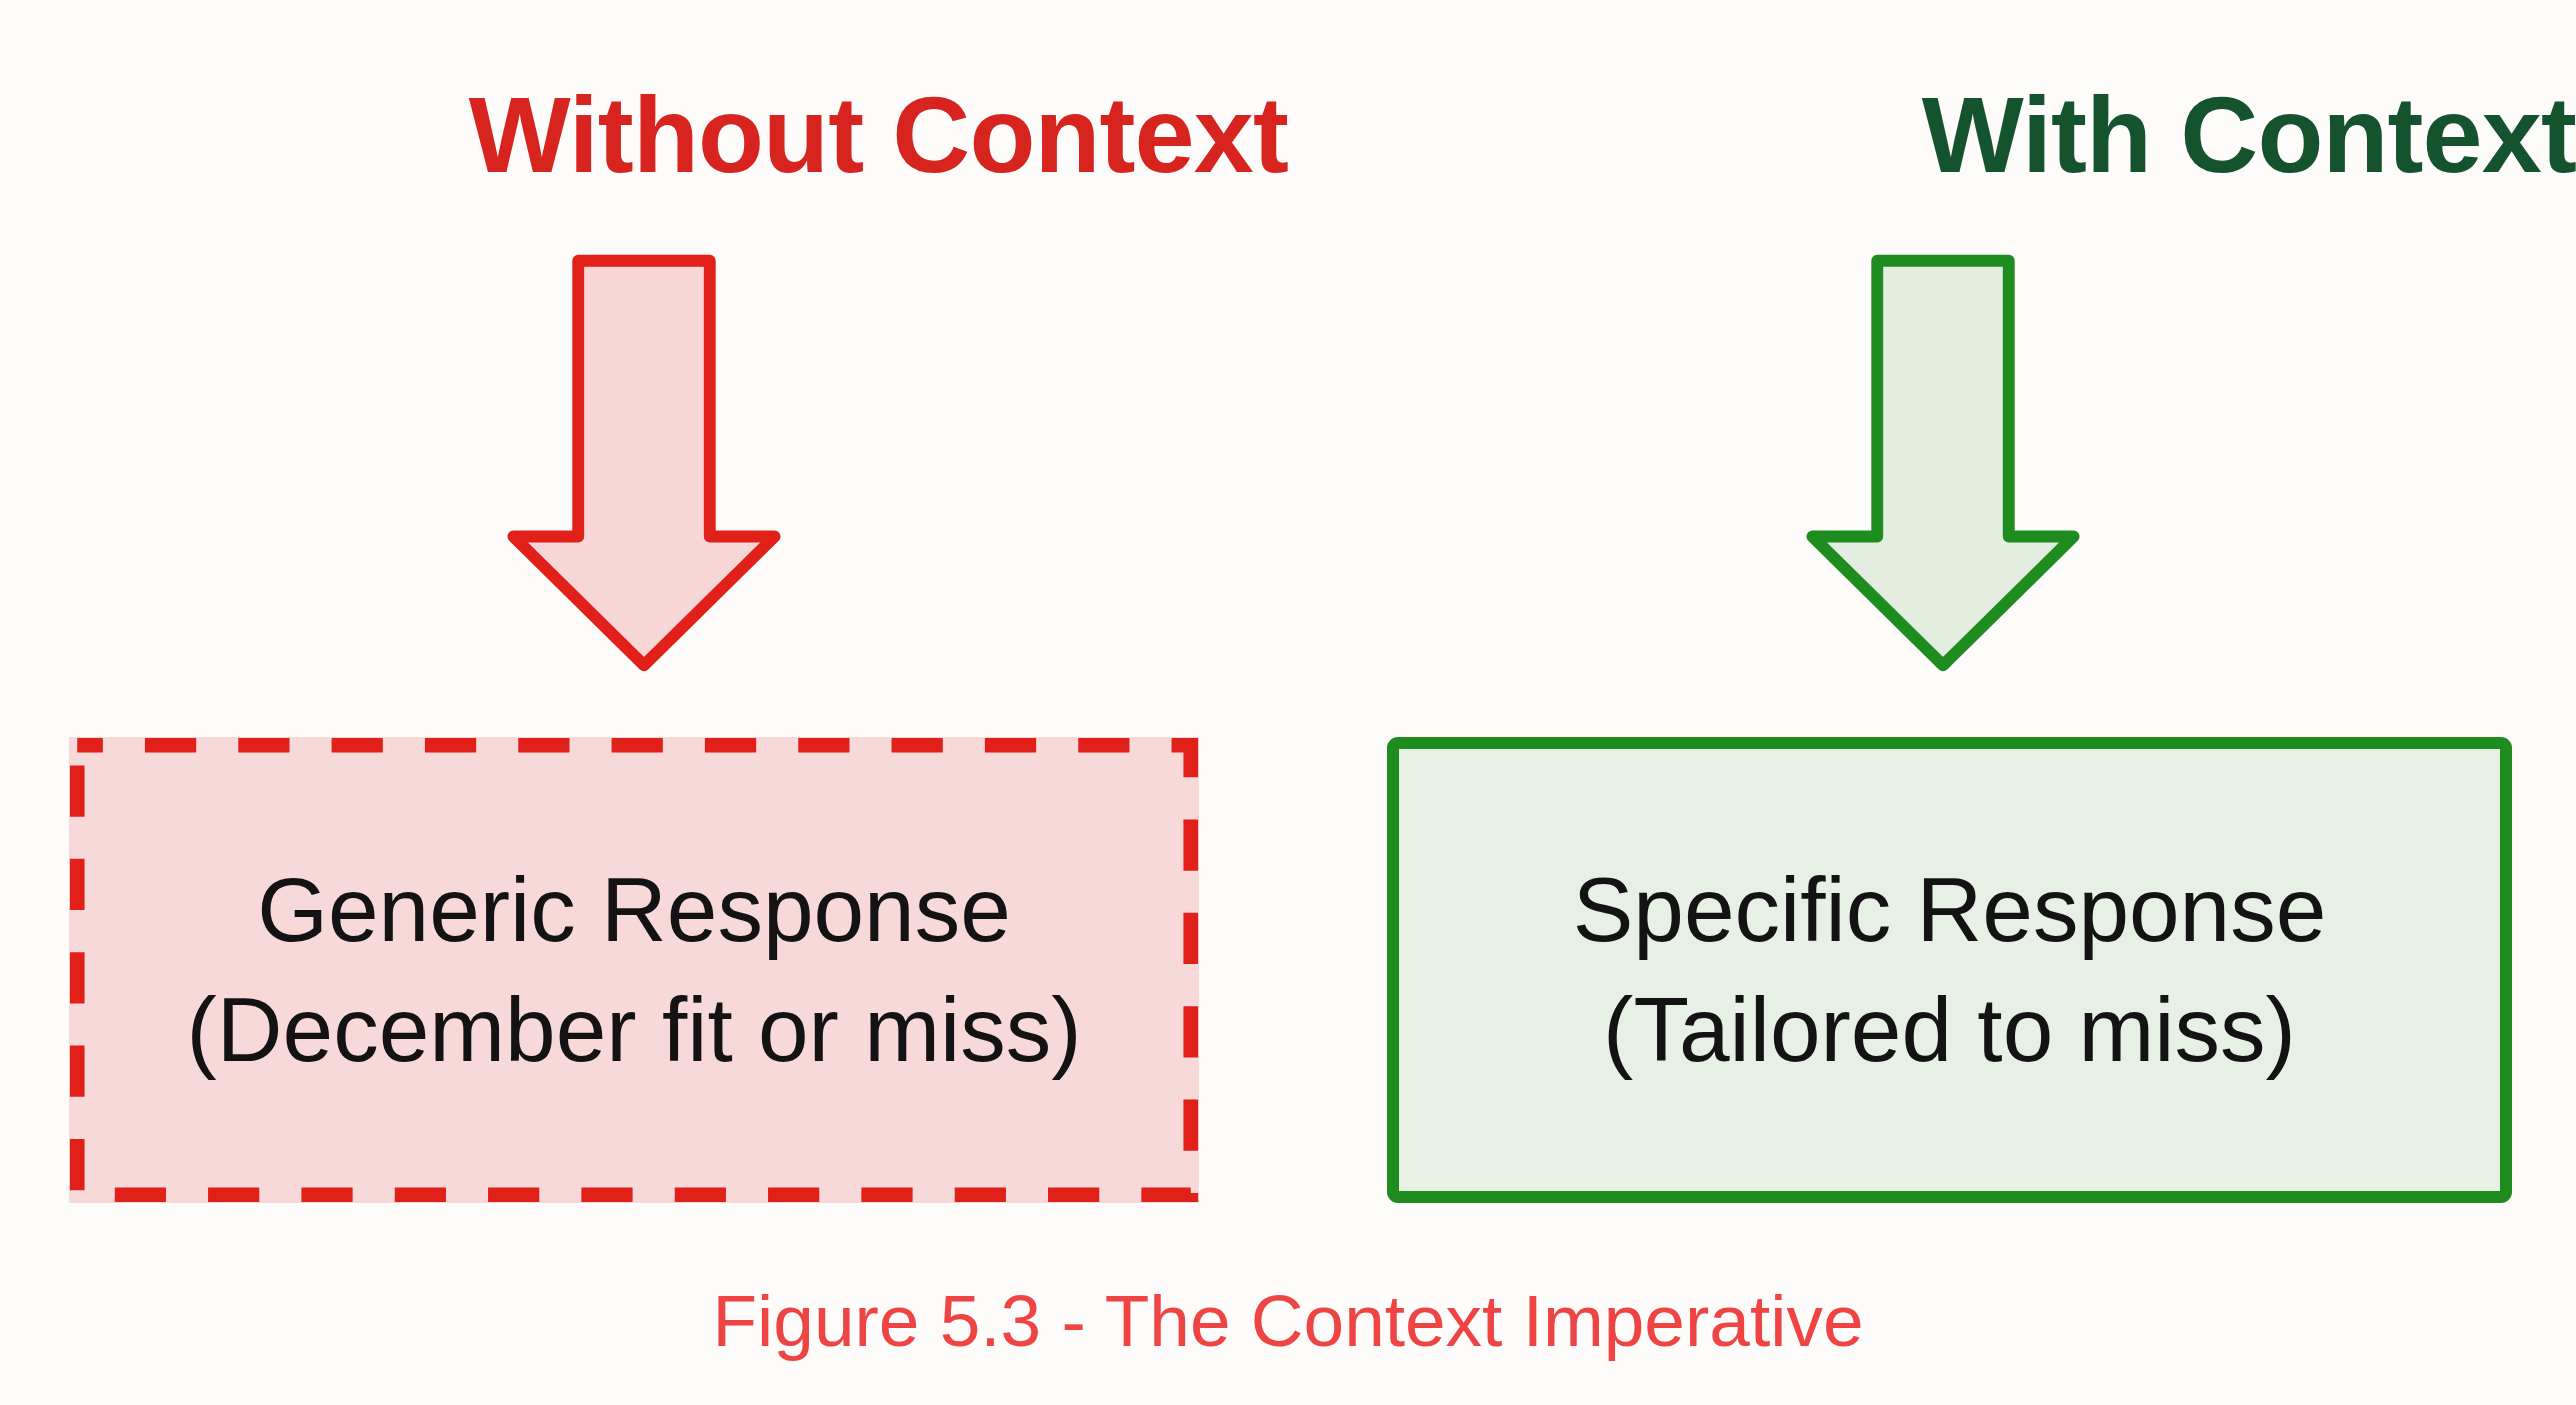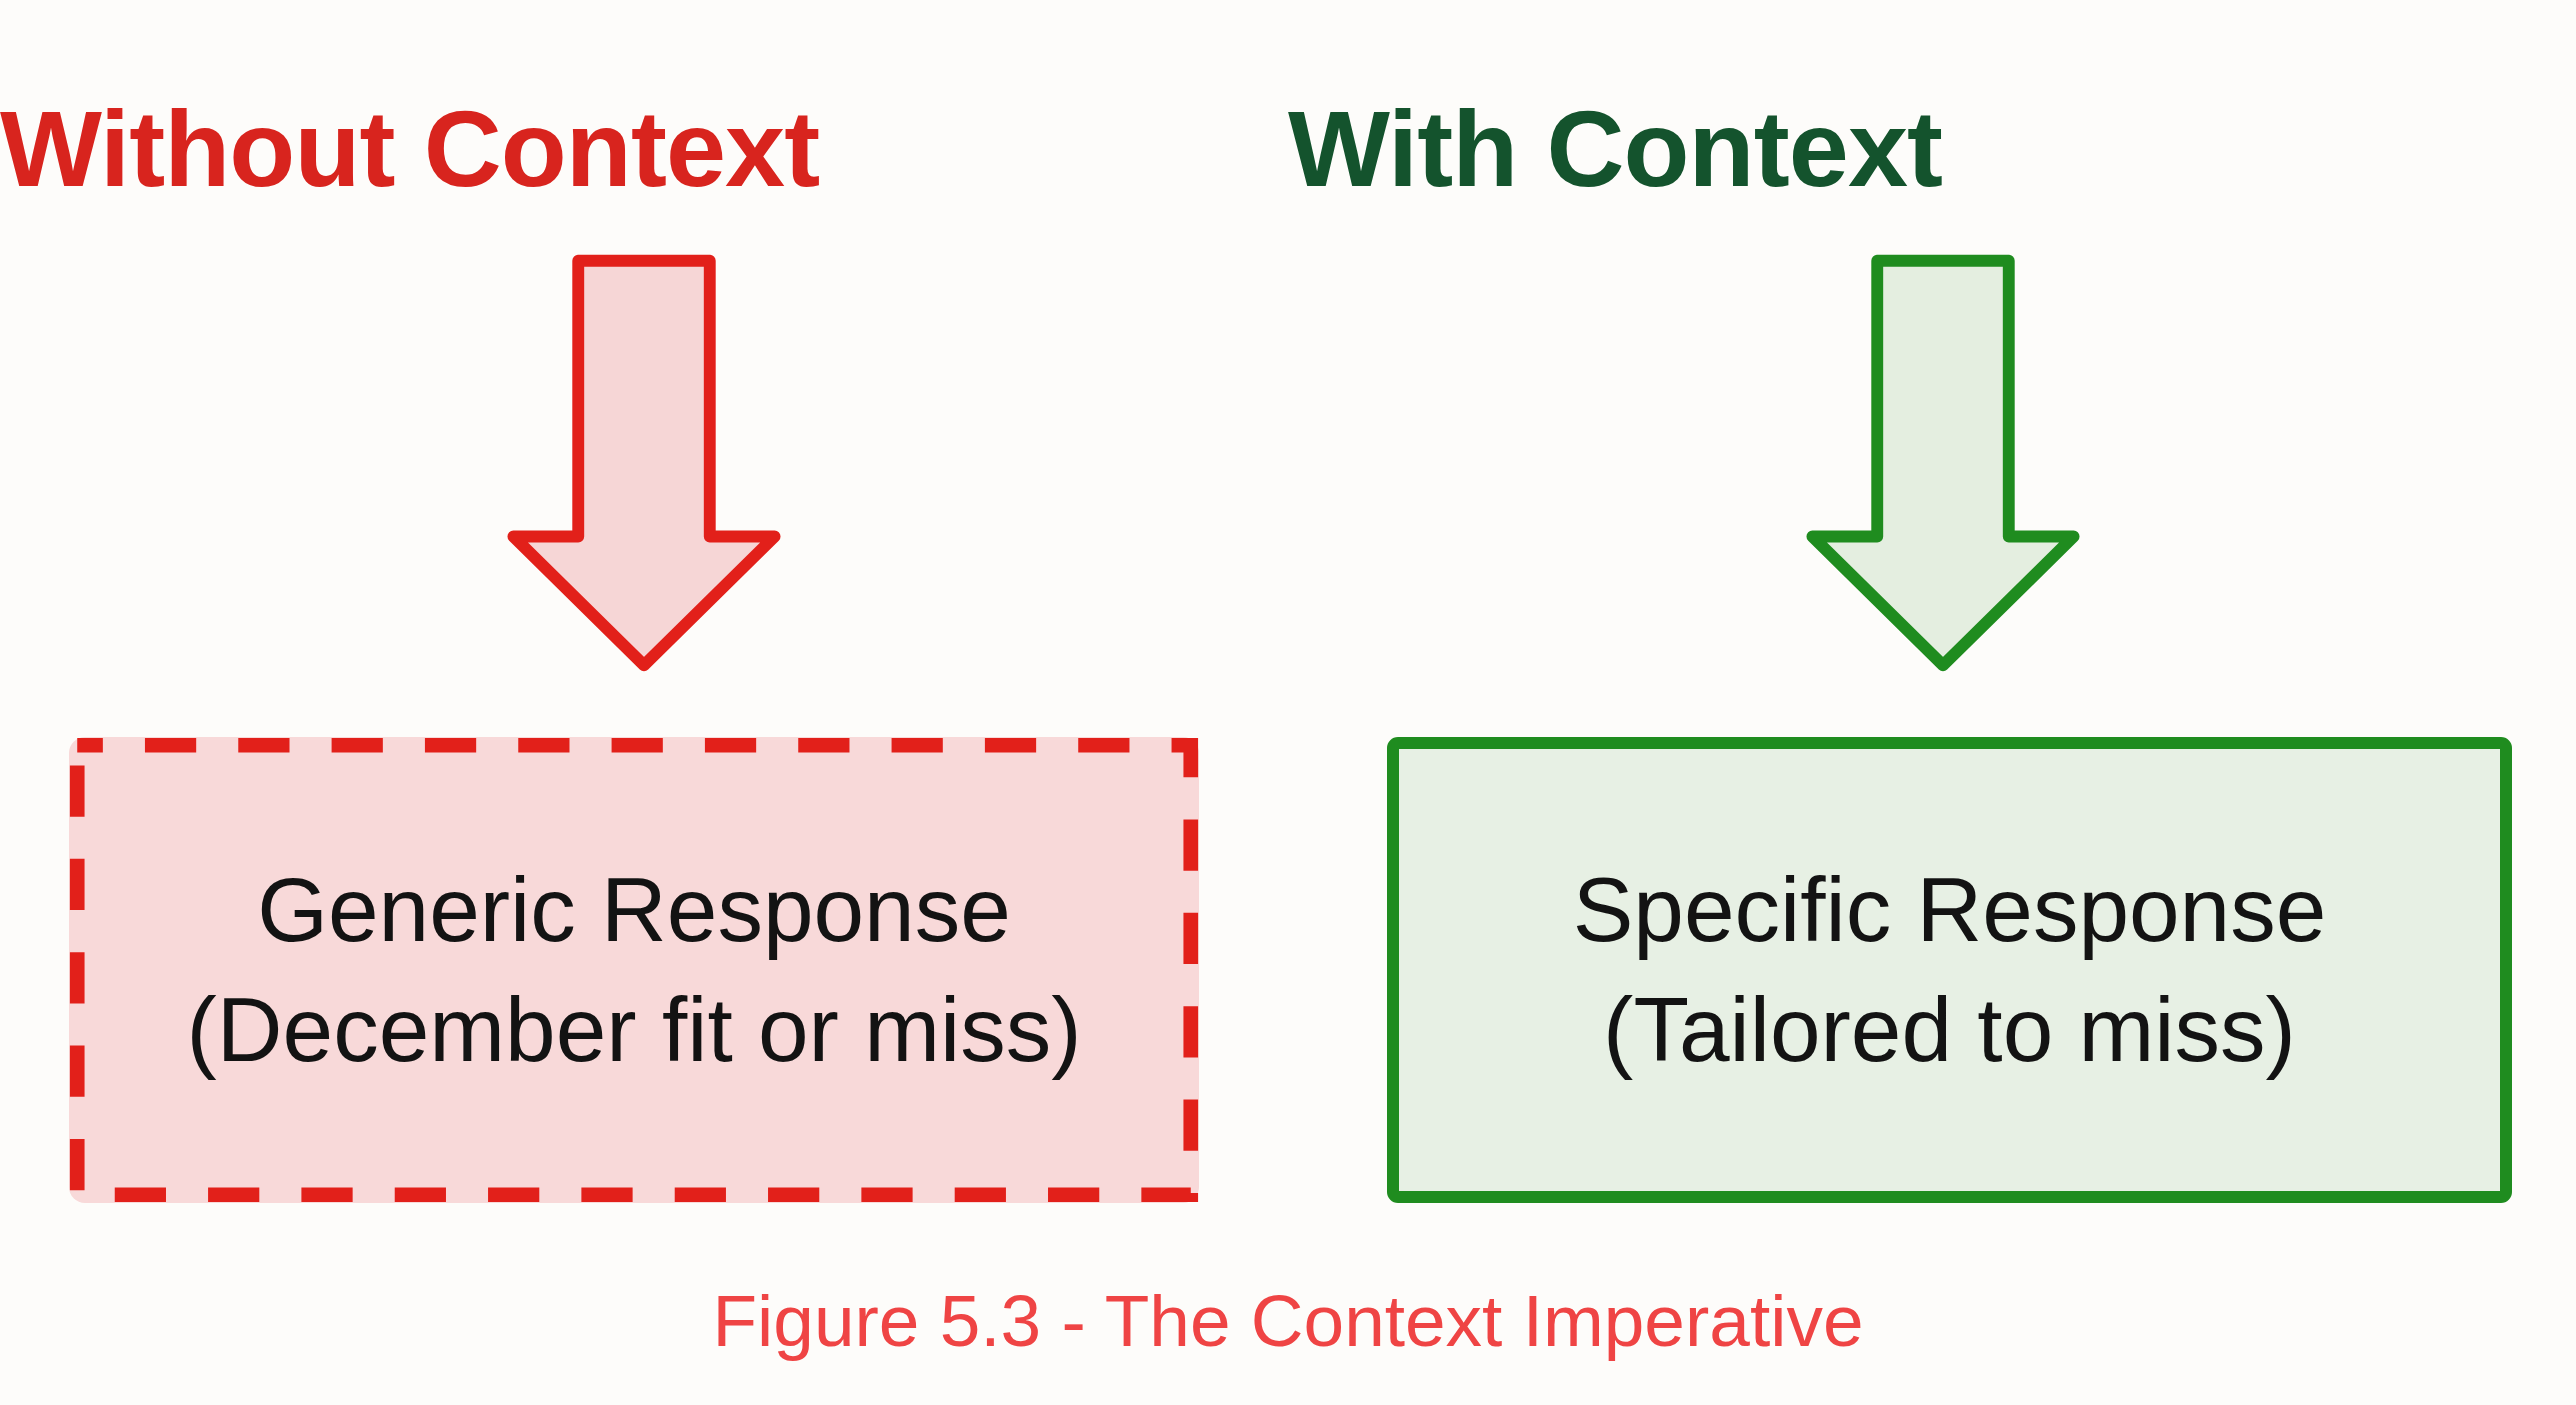--- a/index.html
+++ b/index.html
@@ -9,42 +9,41 @@
     font-family: "Liberation Sans", "DejaVu Sans", sans-serif;
     overflow: hidden;
   }
   .canvas { position: relative; width: 2576px; height: 1405px; }
 
   .col { position: absolute; top: 0; height: 100%; width: 1288px; }
   .col-left  { left: 0; }
   .col-right { left: 1288px; }
 
   .col-title {
-    position: absolute; top: 95px; left: 0; width: 100%;
-    text-align: left;
+    position: absolute; top: 81px; left: 0; width: 100%;
+    text-align: right;
     font-size: 108px; font-weight: bold; line-height: 1;
     letter-spacing: -0.9px;
   }
   .col-left  .col-title { color: #d8241e; }
   .col-right .col-title { color: #14532d; }
 
   .arrow-wrap {
     position: absolute; top: 254px; left: 50%;
     transform: translateX(-50%);
     width: 274px; height: 418px;
   }
   .col-right .arrow-wrap { margin-left: 11px; }
 
   .response-box {
     position: absolute; top: 737px; height: 466px;
     box-sizing: border-box;
     display: flex; flex-direction: column;
     align-items: center; justify-content: center;
     text-align: center;
-    border-radius: 16px;
   }
   .box-red {
     left: 69px; width: 1130px;
     background: #f8d9d9;
   }
   .box-green {
     left: 99px; width: 1125px;
     background: #e7f0e4;
     border: 12.8px solid #1f8c1f;
     border-radius: 11px;

